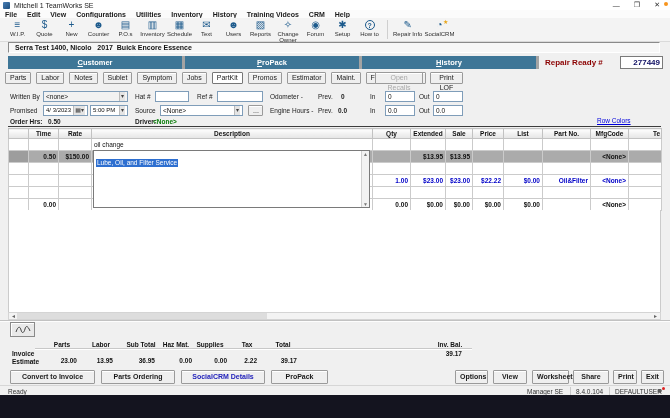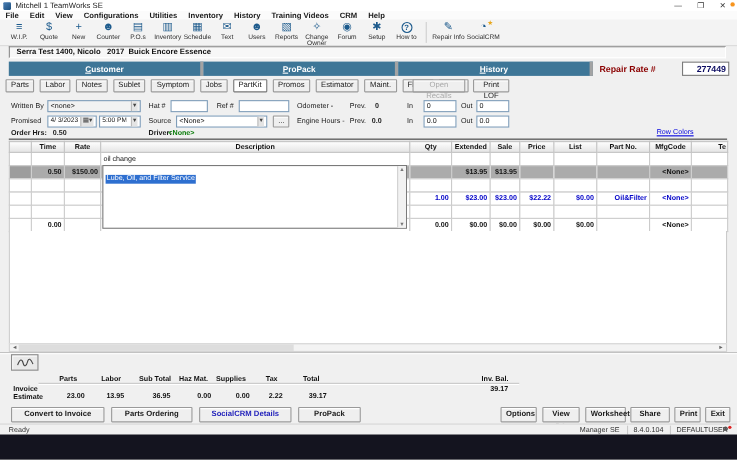--- a/index.html
+++ b/index.html
@@ -213,21 +213,21 @@
     <div class="tab">
         <span class="tl">Customer</span>
       </div>
     <div class="tab">
         <span class="tl">ProPack</span>
       </div>
     <div class="tab">
         <span class="tl">History</span>
       </div>
   </div>
-  <span class="ro-label">Repair Rate #</span>
+  <span class="ro-label">Repair Ready #</span>
   <div class="ro-num">277449</div>
 
   <div class="obtn-row">
     <div class="btn">Parts</div>
     <div class="btn">Labor</div>
     <div class="btn">Notes</div>
     <div class="btn">Sublet</div>
     <div class="btn">Symptom</div>
     <div class="btn">Jobs</div>
     <div class="btn white">PartKit</div>

